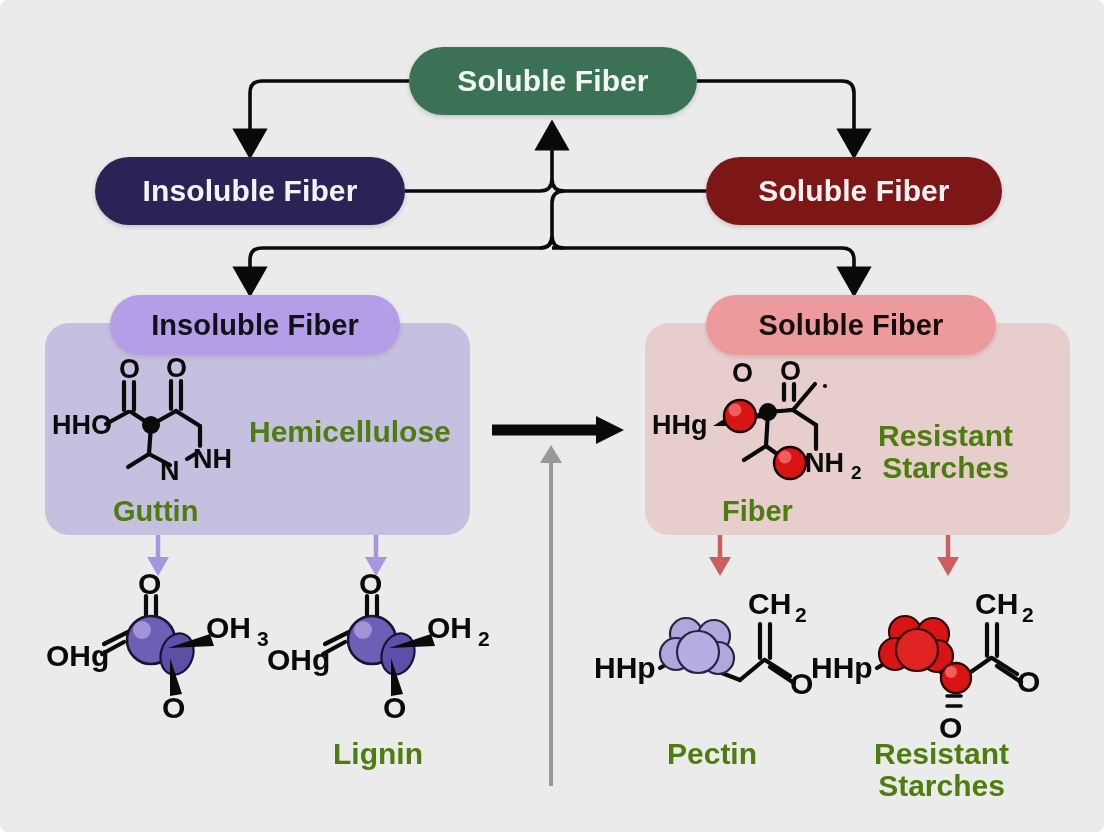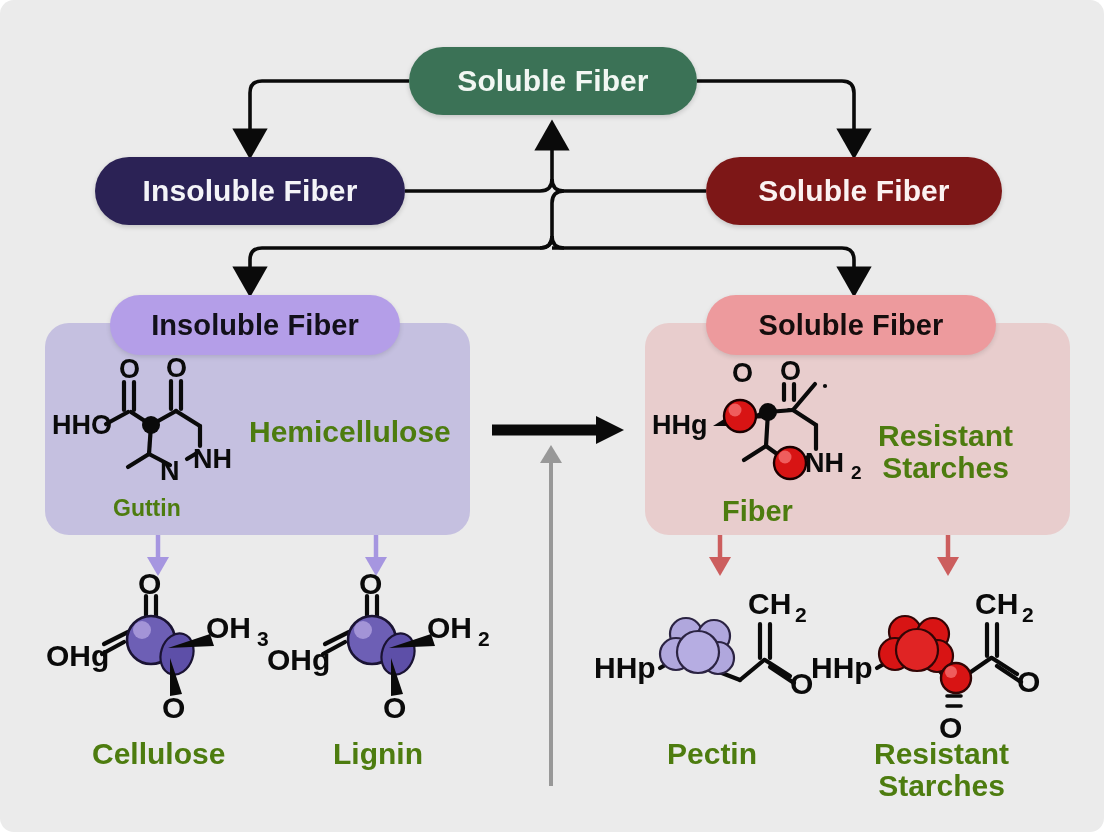--- a/index.html
+++ b/index.html
@@ -11,21 +11,21 @@
     width: 1104px;
     height: 832px;
     font-family: "Liberation Sans", sans-serif;
     overflow: hidden;
   }
   #canvas {
     position: relative;
     width: 1104px;
     height: 832px;
     background: #ebebeb;
-    border-radius: 14px;
+    border-radius: 8px;
     overflow: hidden;
   }
   #svg-layer {
     position: absolute;
     left: 0; top: 0;
     width: 1104px;
     height: 832px;
   }
 
   
@@ -95,21 +95,21 @@
   
   .lbl {
     position: absolute;
     color: #4d7c0f;
     font-weight: 700;
     z-index: 7;
     white-space: pre-line;
     line-height: 1.06;
   }
   .lbl-hemi  { left: 249px; top: 416px; font-size: 30px; }
-  .lbl-guttin{ left: 113px; top: 496px; font-size: 23px; }
+  .lbl-guttin{ left: 113px; top: 496px; font-size: 29px; }
   .lbl-res   { left: 878px; top: 420px; font-size: 30px; text-align: center; }
   .lbl-gums  { left: 722px; top: 496px; font-size: 29px; }
   .lbl-cell  { left: 92px;  top: 738px; font-size: 30px; }
   .lbl-lign  { left: 333px; top: 738px; font-size: 30px; text-align: right; }
   .lbl-pect  { left: 667px; top: 738px; font-size: 30px; }
   .lbl-rstar { left: 874px; top: 738px; font-size: 30px; text-align: center; line-height: 1.07; }
 
   
   .mol { position: absolute; z-index: 5; }
   .mol svg { display: block; overflow: visible; }
@@ -431,20 +431,19 @@
       </g>
     </svg>
   </div>
 
   <div class="lbl lbl-hemi">Hemicellulose</div>
   <div class="lbl lbl-guttin">Guttin</div>
   <div class="lbl lbl-res">Resistant
 Starches</div>
   <div class="lbl lbl-gums">Fiber</div>
 
-  <div class="lbl lbl-cell">Cellulose</div>
   <div class="lbl lbl-lign">Lignin</div>
   <div class="lbl lbl-pect">Pectin</div>
   <div class="lbl lbl-rstar">Resistant
 Starches</div>
 
   <div class="watermark"></div>
 </div>
 
 </body></html>

